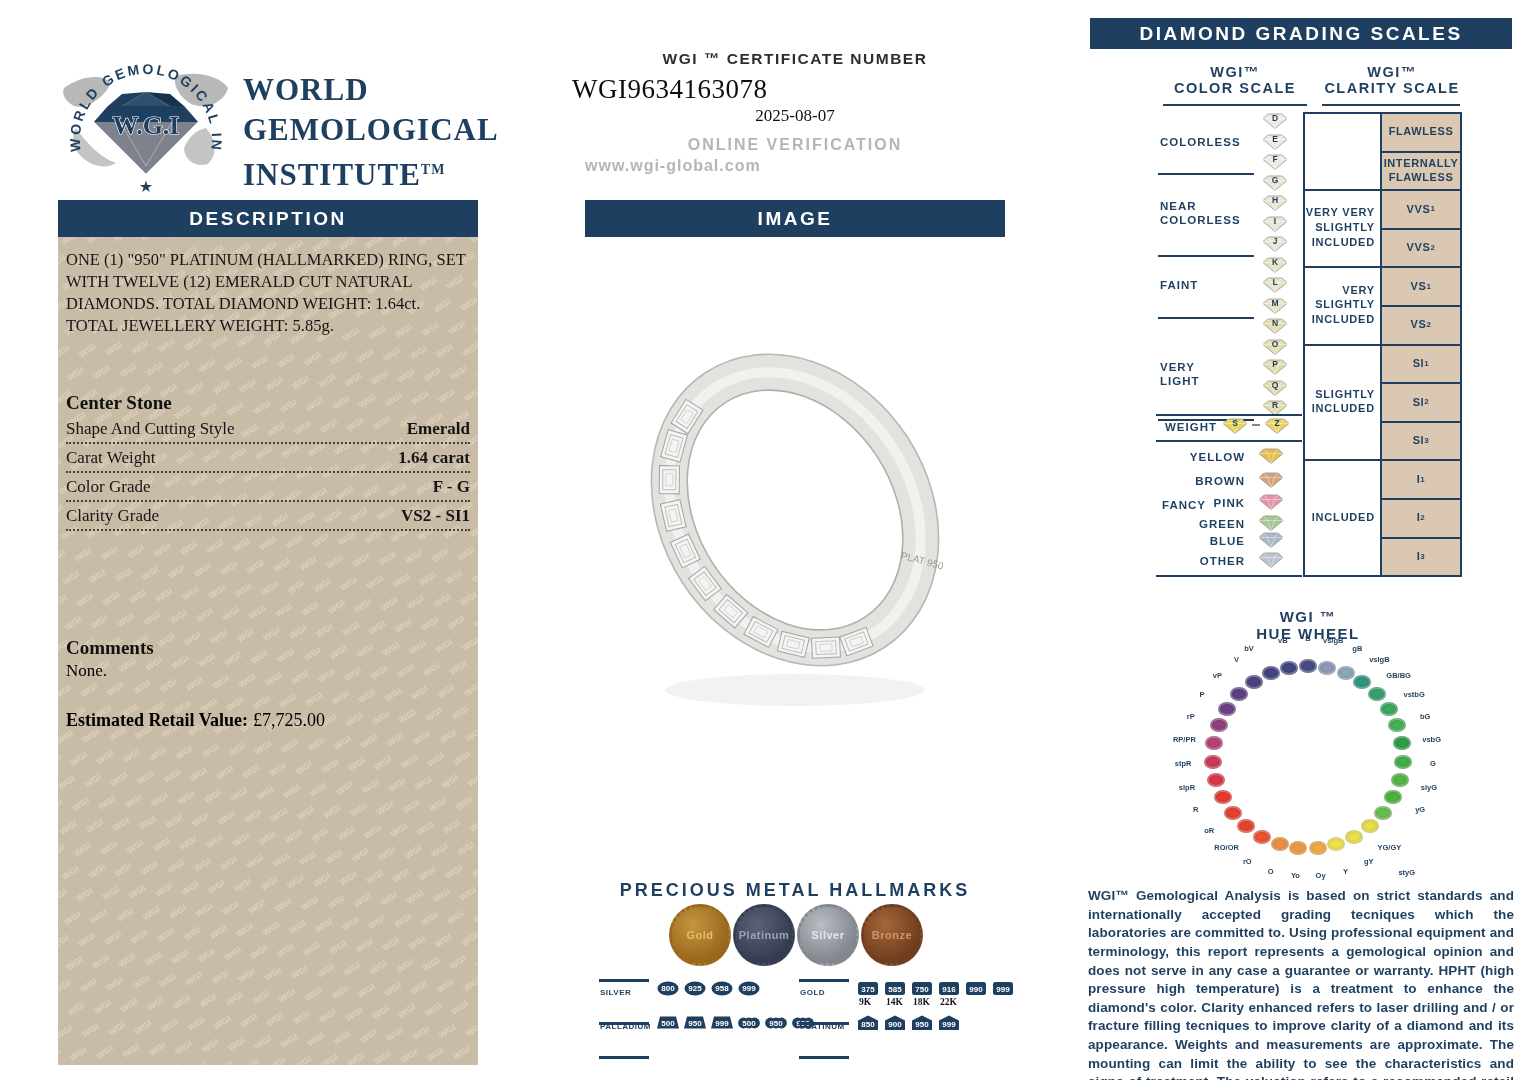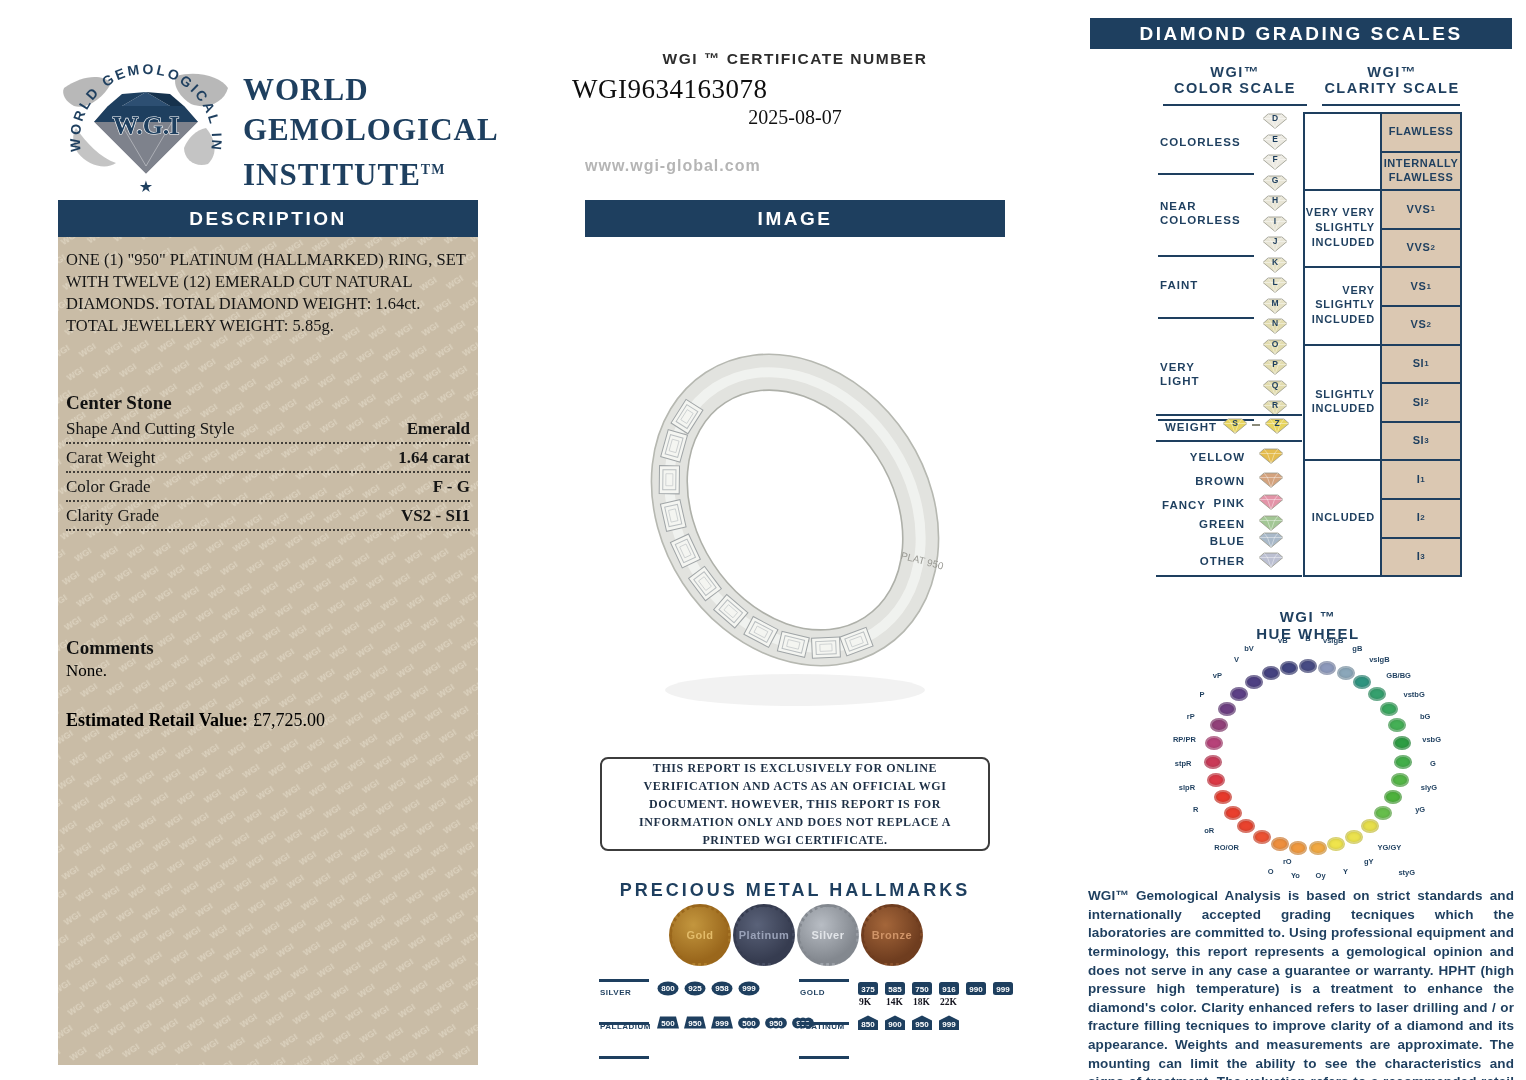--- a/index.html
+++ b/index.html
@@ -22,21 +22,21 @@
   .stone-row { display:flex; justify-content:space-between; align-items:flex-end;
                font-family:"Liberation Serif",serif; font-size:17px; color:#151515;
                border-bottom:2px dotted #44403a; padding:4px 0 3px 0; }
   .stone-row .val { font-weight:bold; }
   .serif-b { font-family:"Liberation Serif",serif; font-weight:bold; }
   .serif { font-family:"Liberation Serif",serif; }
 
   
   .cert-label { color:#2d2d2d; font-weight:bold; font-size:15.5px; letter-spacing:1.5px; }
   .cert-number { font-family:"Liberation Serif",serif; font-size:27px; color:#0e0e0e; letter-spacing:0.5px; }
-  .cert-date { font-family:"Liberation Serif",serif; font-size:20px; color:#111; }
+  .cert-date { font-family:"Liberation Serif",serif; font-size:17px; color:#111; }
   .gray-b { color:#b5b5b5; font-weight:bold; font-size:16px; letter-spacing:2px; }
   #disclaimer-box { border:2px solid #3c3c3c; border-radius:8px; background:#fff;
                     display:flex; align-items:center; justify-content:center; text-align:center;
                     font-family:"Liberation Serif",serif; font-weight:bold; font-size:12px;
                     color:#1d2f45; letter-spacing:0.6px; line-height:1.5; padding:8px 20px; }
   #hallmarks-title { color:#1e3f5f; font-weight:bold; font-size:18px; letter-spacing:3px; }
   .seal { position:absolute; width:62px; height:62px; border-radius:50%;
           display:flex; align-items:center; justify-content:center; }
   .seal span { font-size:11px; font-weight:bold; letter-spacing:0.5px; }
   .hm-label { position:absolute; color:#1e3f5f; font-weight:bold; font-size:8px; letter-spacing:0.5px; }
@@ -143,20 +143,21 @@
 
     <div class="abs" style="left:8px;top:473px;font-size:18px">
       <span class="serif-b">Estimated Retail Value:</span>
       <span class="serif">£7,725.00</span>
     </div>
   </div>
 
   <div class="abs cert-label" style="left:585px;top:50px;width:420px;text-align:center">WGI ™ CERTIFICATE NUMBER</div>
   <div class="abs cert-number" style="left:572px;top:74px;width:420px;text-align:left">WGI9634163078</div>
   <div class="abs cert-date" style="left:585px;top:106px;width:420px;text-align:center">2025-08-07</div>
+  <div class="abs gray-b" style="left:585px;top:136px;width:420px;text-align:center">ONLINE VERIFICATION</div>
   <div class="abs gray-b" style="left:585px;top:157px;width:420px;text-align:left;letter-spacing:1px">www.wgi-global.com</div>
 
   <div class="abs navy-bar" style="left:585px;top:200px;width:420px;height:37px">
     <span>IMAGE</span>
   </div>
 
   <div class="abs" id="ring-box" style="left:600px;top:242px;width:390px;height:505px"><svg width="390" height="505" viewBox="0 0 390 505">
      <ellipse cx="195" cy="448" rx="130" ry="16" fill="#000" opacity="0.05"></ellipse>
      <g transform="rotate(-33 195 268)">
        <ellipse cx="195" cy="268" rx="116" ry="146" fill="none" stroke="#e2e3df" stroke-width="36"></ellipse>
@@ -215,23 +216,20 @@
           </g>
           <g transform="translate(155.3,130.8) rotate(-24.6)">
       <rect x="-14" y="-10" width="28" height="20" fill="#f4f5f1" stroke="#9fa4a6" stroke-width="1"></rect>
       <rect x="-10" y="-6.5" width="20" height="13" fill="none" stroke="#b9bec0" stroke-width="1"></rect>
       <rect x="-6" y="-3.5" width="12" height="7" fill="none" stroke="#c9cdce" stroke-width="0.8"></rect>
           </g>
        <text x="257" y="366" font-size="10" fill="#9a9a94" font-family="Liberation Sans, sans-serif" transform="rotate(48 257 366)">PLAT 950</text>
      </g>
    </svg></div>
 
-  <div id="disclaimer-box" class="abs" style="left:600px;top:757px;width:390px;height:94px">
-    <span>THIS REPORT IS EXCLUSIVELY FOR ONLINE VERIFICATION AND ACTS AS AN OFFICIAL WGI DOCUMENT. HOWEVER, THIS REPORT IS FOR INFORMATION ONLY AND DOES NOT REPLACE A PRINTED WGI CERTIFICATE.</span>
-  </div>
 
   <div id="hallmarks-title" class="abs" style="left:585px;top:880px;width:420px;text-align:center">PRECIOUS METAL HALLMARKS</div>
 
   <div class="abs" id="seals-row" style="left:585px;top:902px;width:420px;height:66px">
       <div class="seal" style="left: 84px; top: 2px; background: radial-gradient(circle at 38% 32%, rgb(195, 150, 62), rgb(154, 103, 28) 70%); border: 3px dotted rgb(154, 103, 28);">
         <span style="color: rgb(227, 188, 106);">Gold</span>
       </div>
       <div class="seal" style="left: 148px; top: 2px; background: radial-gradient(circle at 38% 32%, rgb(90, 98, 121), rgb(54, 60, 80) 70%); border: 3px dotted rgb(54, 60, 80);">
         <span style="color: rgb(154, 162, 184);">Platinum</span>
       </div>
@@ -560,21 +558,21 @@
       <div class="hw-label" style="left: 1368.7px; top: 861px;">gY</div>
       <div class="hw-gem" style="left: 1327.4px; top: 836.8px; background: radial-gradient(circle at 50% 45%, rgb(239, 228, 76) 30%, rgb(239, 228, 76) 100%) rgb(239, 228, 76);"></div>
       <div class="hw-label" style="left: 1345.4px; top: 870.5px;">Y</div>
       <div class="hw-gem" style="left: 1308.6px; top: 840.5px; background: radial-gradient(circle at 50% 45%, rgb(241, 169, 66) 30%, rgb(241, 169, 66) 100%) rgb(241, 169, 66);"></div>
       <div class="hw-label" style="left: 1320.6px; top: 875.4px;">Oy</div>
       <div class="hw-gem" style="left: 1289.4px; top: 840.5px; background: radial-gradient(circle at 50% 45%, rgb(240, 154, 64) 30%, rgb(240, 154, 64) 100%) rgb(240, 154, 64);"></div>
       <div class="hw-label" style="left: 1295.4px; top: 875.4px;">Yo</div>
       <div class="hw-gem" style="left: 1270.6px; top: 836.8px; background: radial-gradient(circle at 50% 45%, rgb(238, 143, 62) 30%, rgb(238, 143, 62) 100%) rgb(238, 143, 62);"></div>
       <div class="hw-label" style="left: 1270.6px; top: 870.5px;">O</div>
       <div class="hw-gem" style="left: 1252.9px; top: 829.6px; background: radial-gradient(circle at 50% 45%, rgb(236, 82, 51) 30%, rgb(236, 82, 51) 100%) rgb(236, 82, 51);"></div>
-      <div class="hw-label" style="left: 1247.3px; top: 861px; margin-left: 40px;">rO</div>
+      <div class="hw-label" style="left: 1247.3px; top: 861px;">rO</div>
       <div class="hw-gem" style="left: 1237.1px; top: 819px; background: radial-gradient(circle at 50% 45%, rgb(233, 67, 46) 30%, rgb(233, 67, 46) 100%) rgb(233, 67, 46);"></div>
       <div class="hw-label" style="left: 1226.6px; top: 847.3px;">RO/OR</div>
       <div class="hw-gem" style="left: 1223.9px; top: 805.7px; background: radial-gradient(circle at 50% 45%, rgb(233, 63, 46) 30%, rgb(233, 63, 46) 100%) rgb(233, 63, 46);"></div>
       <div class="hw-label" style="left: 1209.2px; top: 829.8px;">oR</div>
       <div class="hw-gem" style="left: 1213.7px; top: 790.1px; background: radial-gradient(circle at 50% 45%, rgb(231, 58, 44) 30%, rgb(231, 58, 44) 100%) rgb(231, 58, 44);"></div>
       <div class="hw-label" style="left: 1195.8px; top: 809.4px;">R</div>
       <div class="hw-gem" style="left: 1207px; top: 772.8px; background: radial-gradient(circle at 50% 45%, rgb(220, 57, 70) 30%, rgb(220, 57, 70) 100%) rgb(220, 57, 70);"></div>
       <div class="hw-label" style="left: 1187px; top: 786.8px;">slpR</div>
       <div class="hw-gem" style="left: 1204.1px; top: 754.6px; background: radial-gradient(circle at 50% 45%, rgb(202, 58, 88) 30%, rgb(202, 58, 88) 100%) rgb(202, 58, 88);"></div>
       <div class="hw-label" style="left: 1183.2px; top: 763px;">stpR</div>

